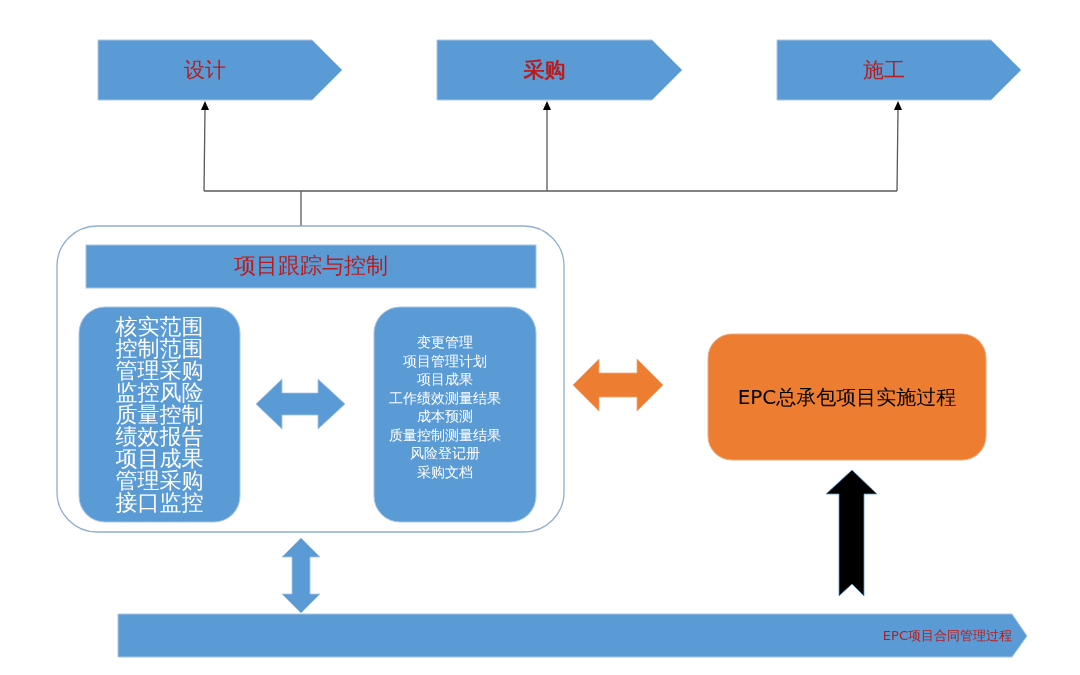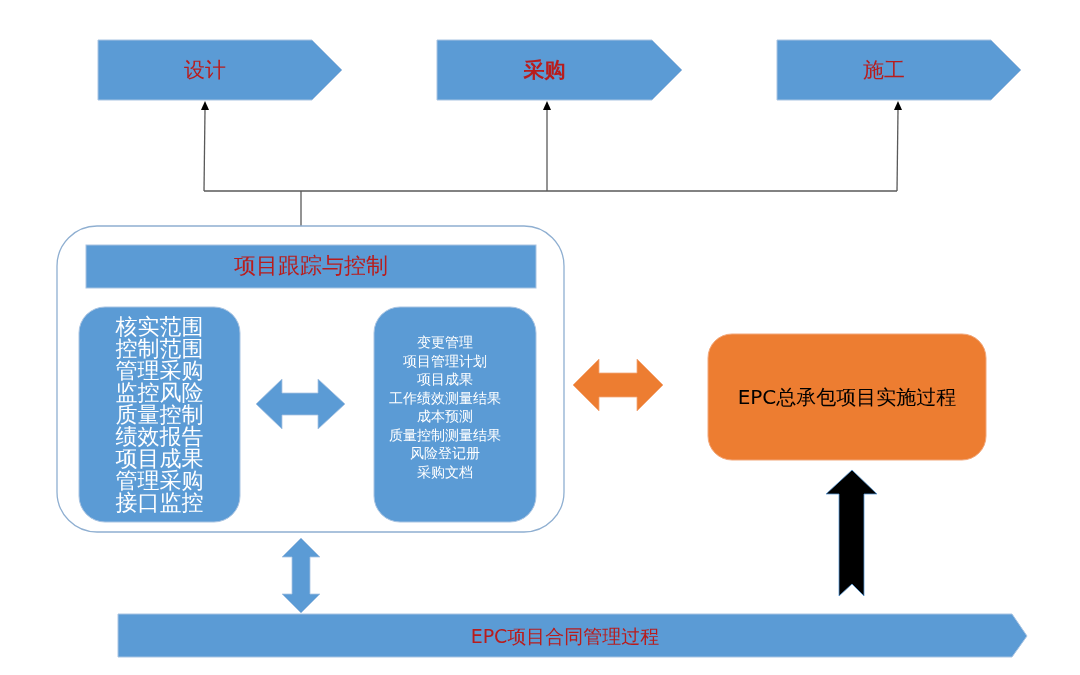--- a/index.html
+++ b/index.html
@@ -65,22 +65,23 @@
       align-items: center;
       justify-content: center;
       text-align: center;
       color: #000000;
       font-size: 20px;
       line-height: 26px;
       padding: 0 18px;
       box-sizing: border-box;
     }
     .bottom-label {
-      font-size: 19px;
+      font-size: 13px;
       line-height: 24px;
+      text-align: right;
     }
   </style>
 </head>
 <body>
 
 <svg id="canvas" width="1080" height="675" viewBox="0 0 1080 675">
 
   <g stroke="#595959" stroke-width="1.3" fill="none">
     <line x1="301" y1="191" x2="301" y2="243"></line>
     <line x1="204" y1="191" x2="897" y2="191"></line>

